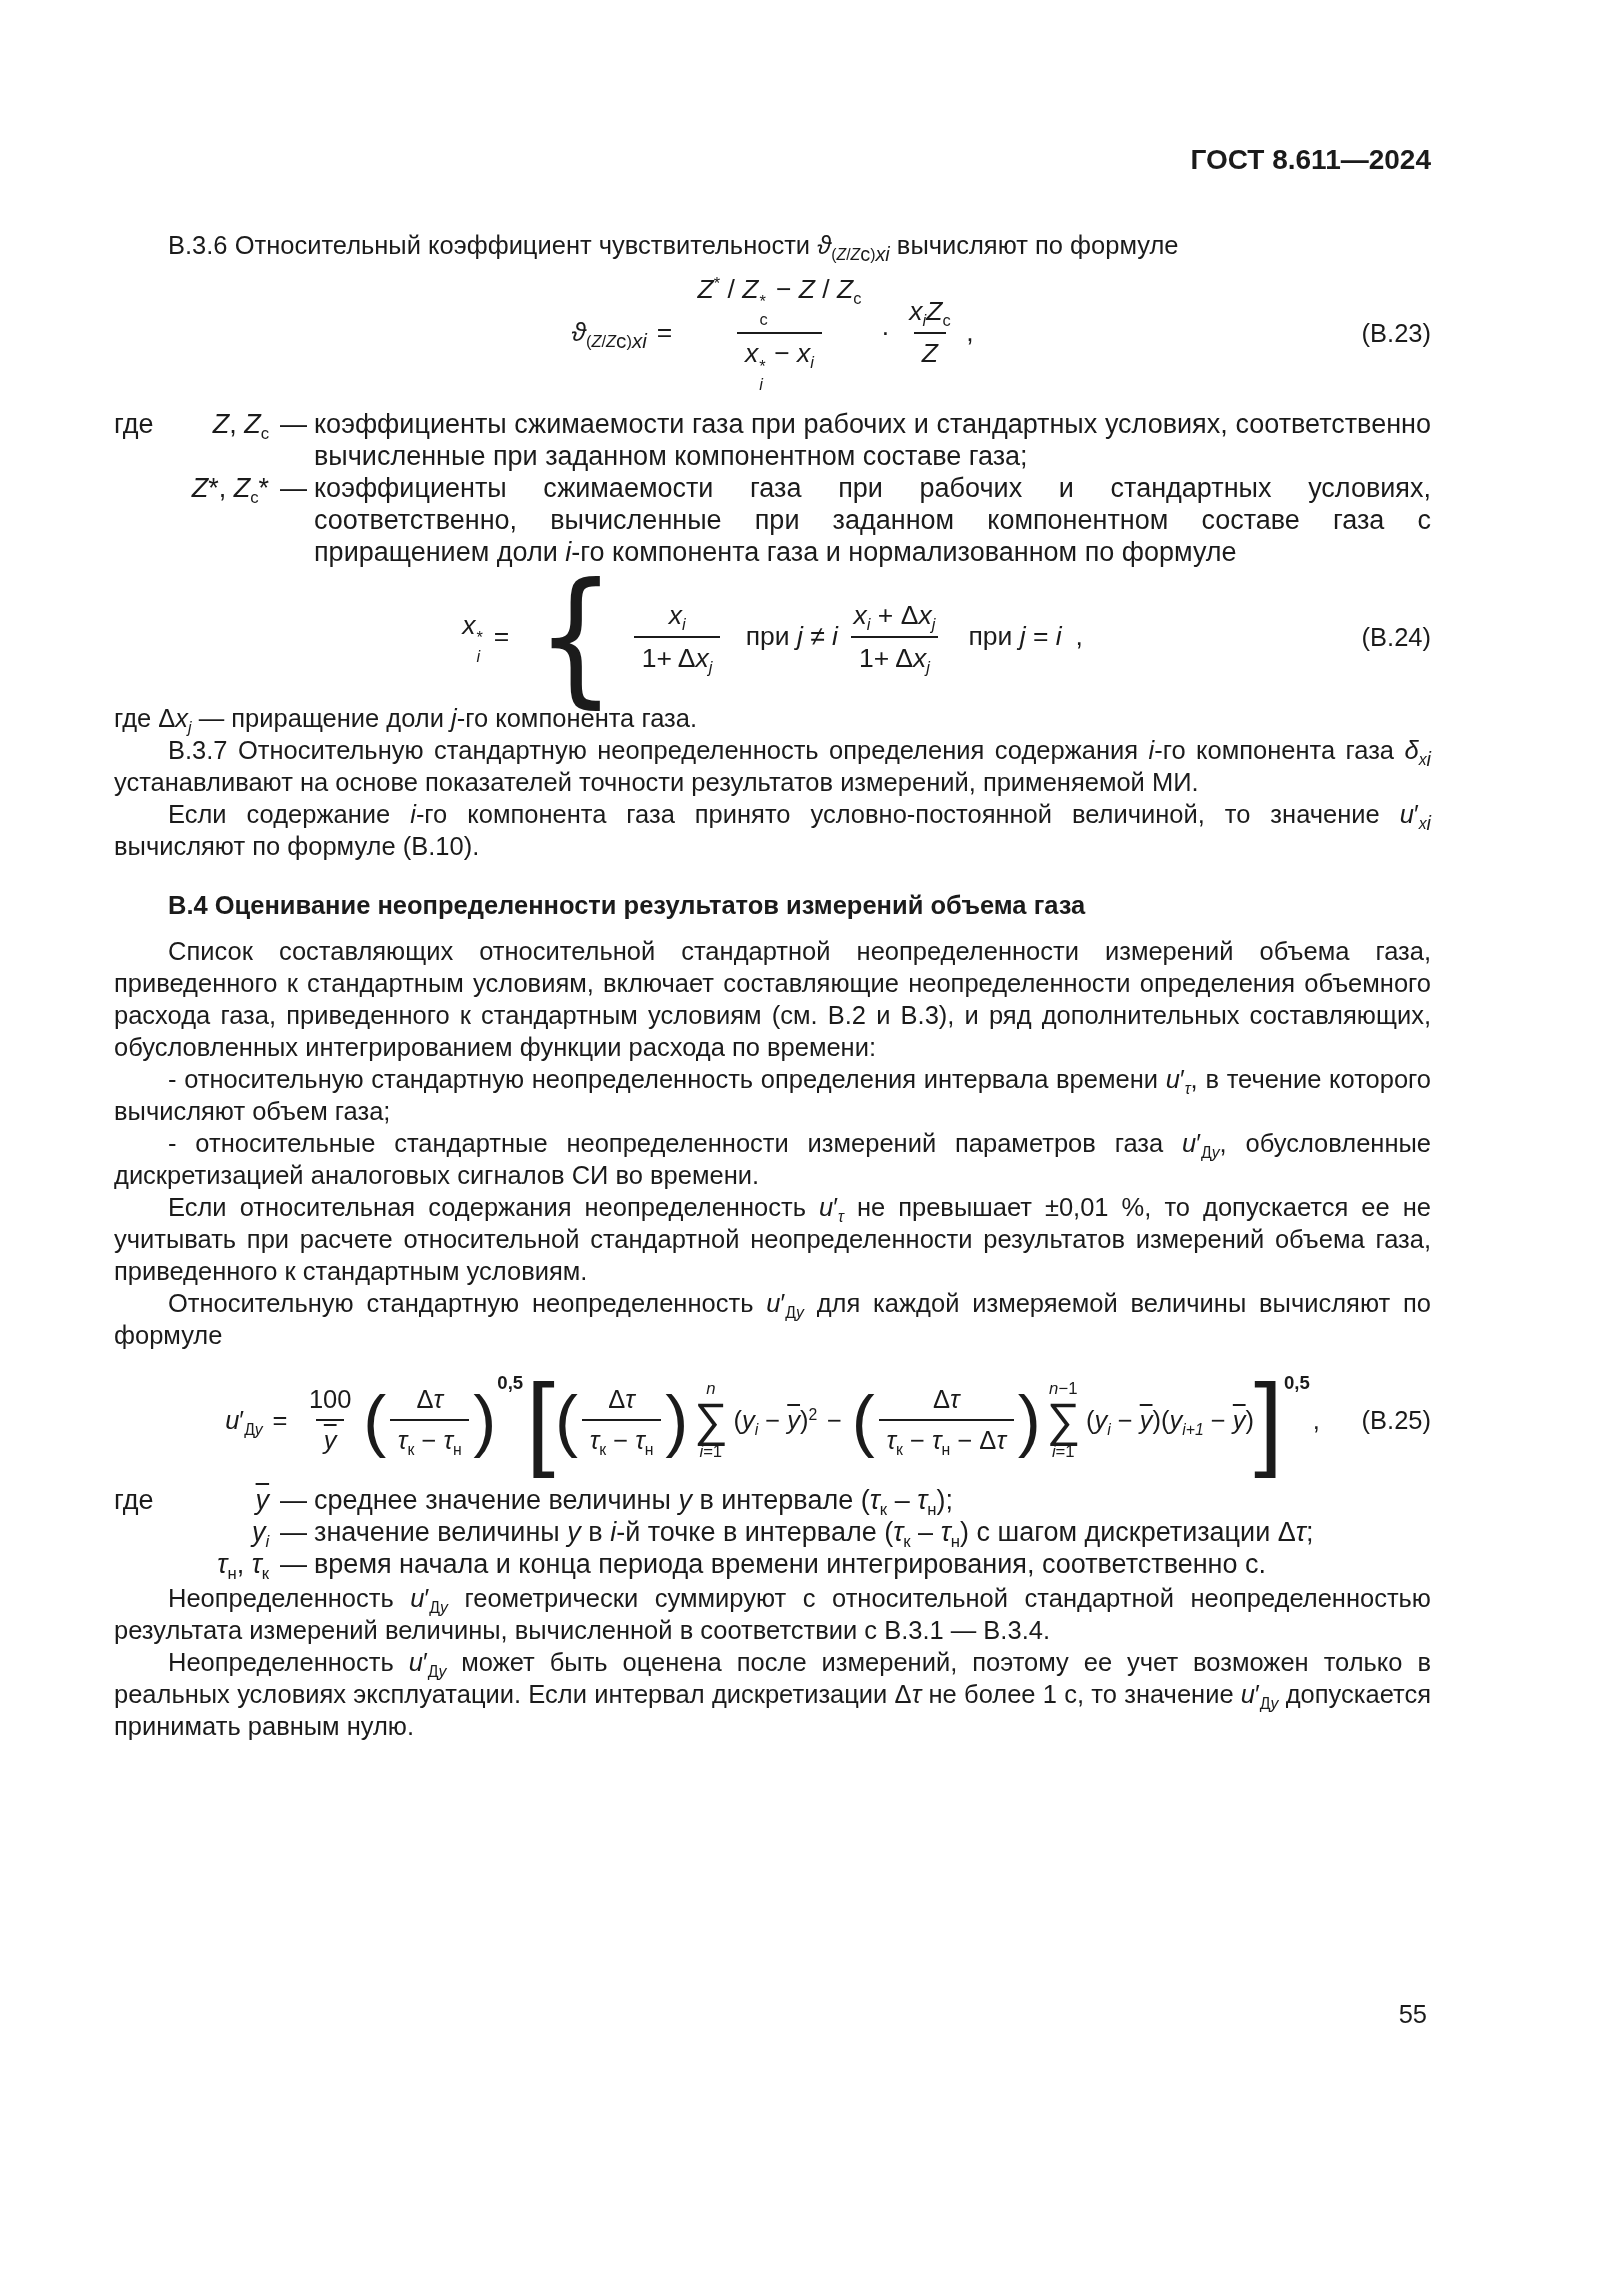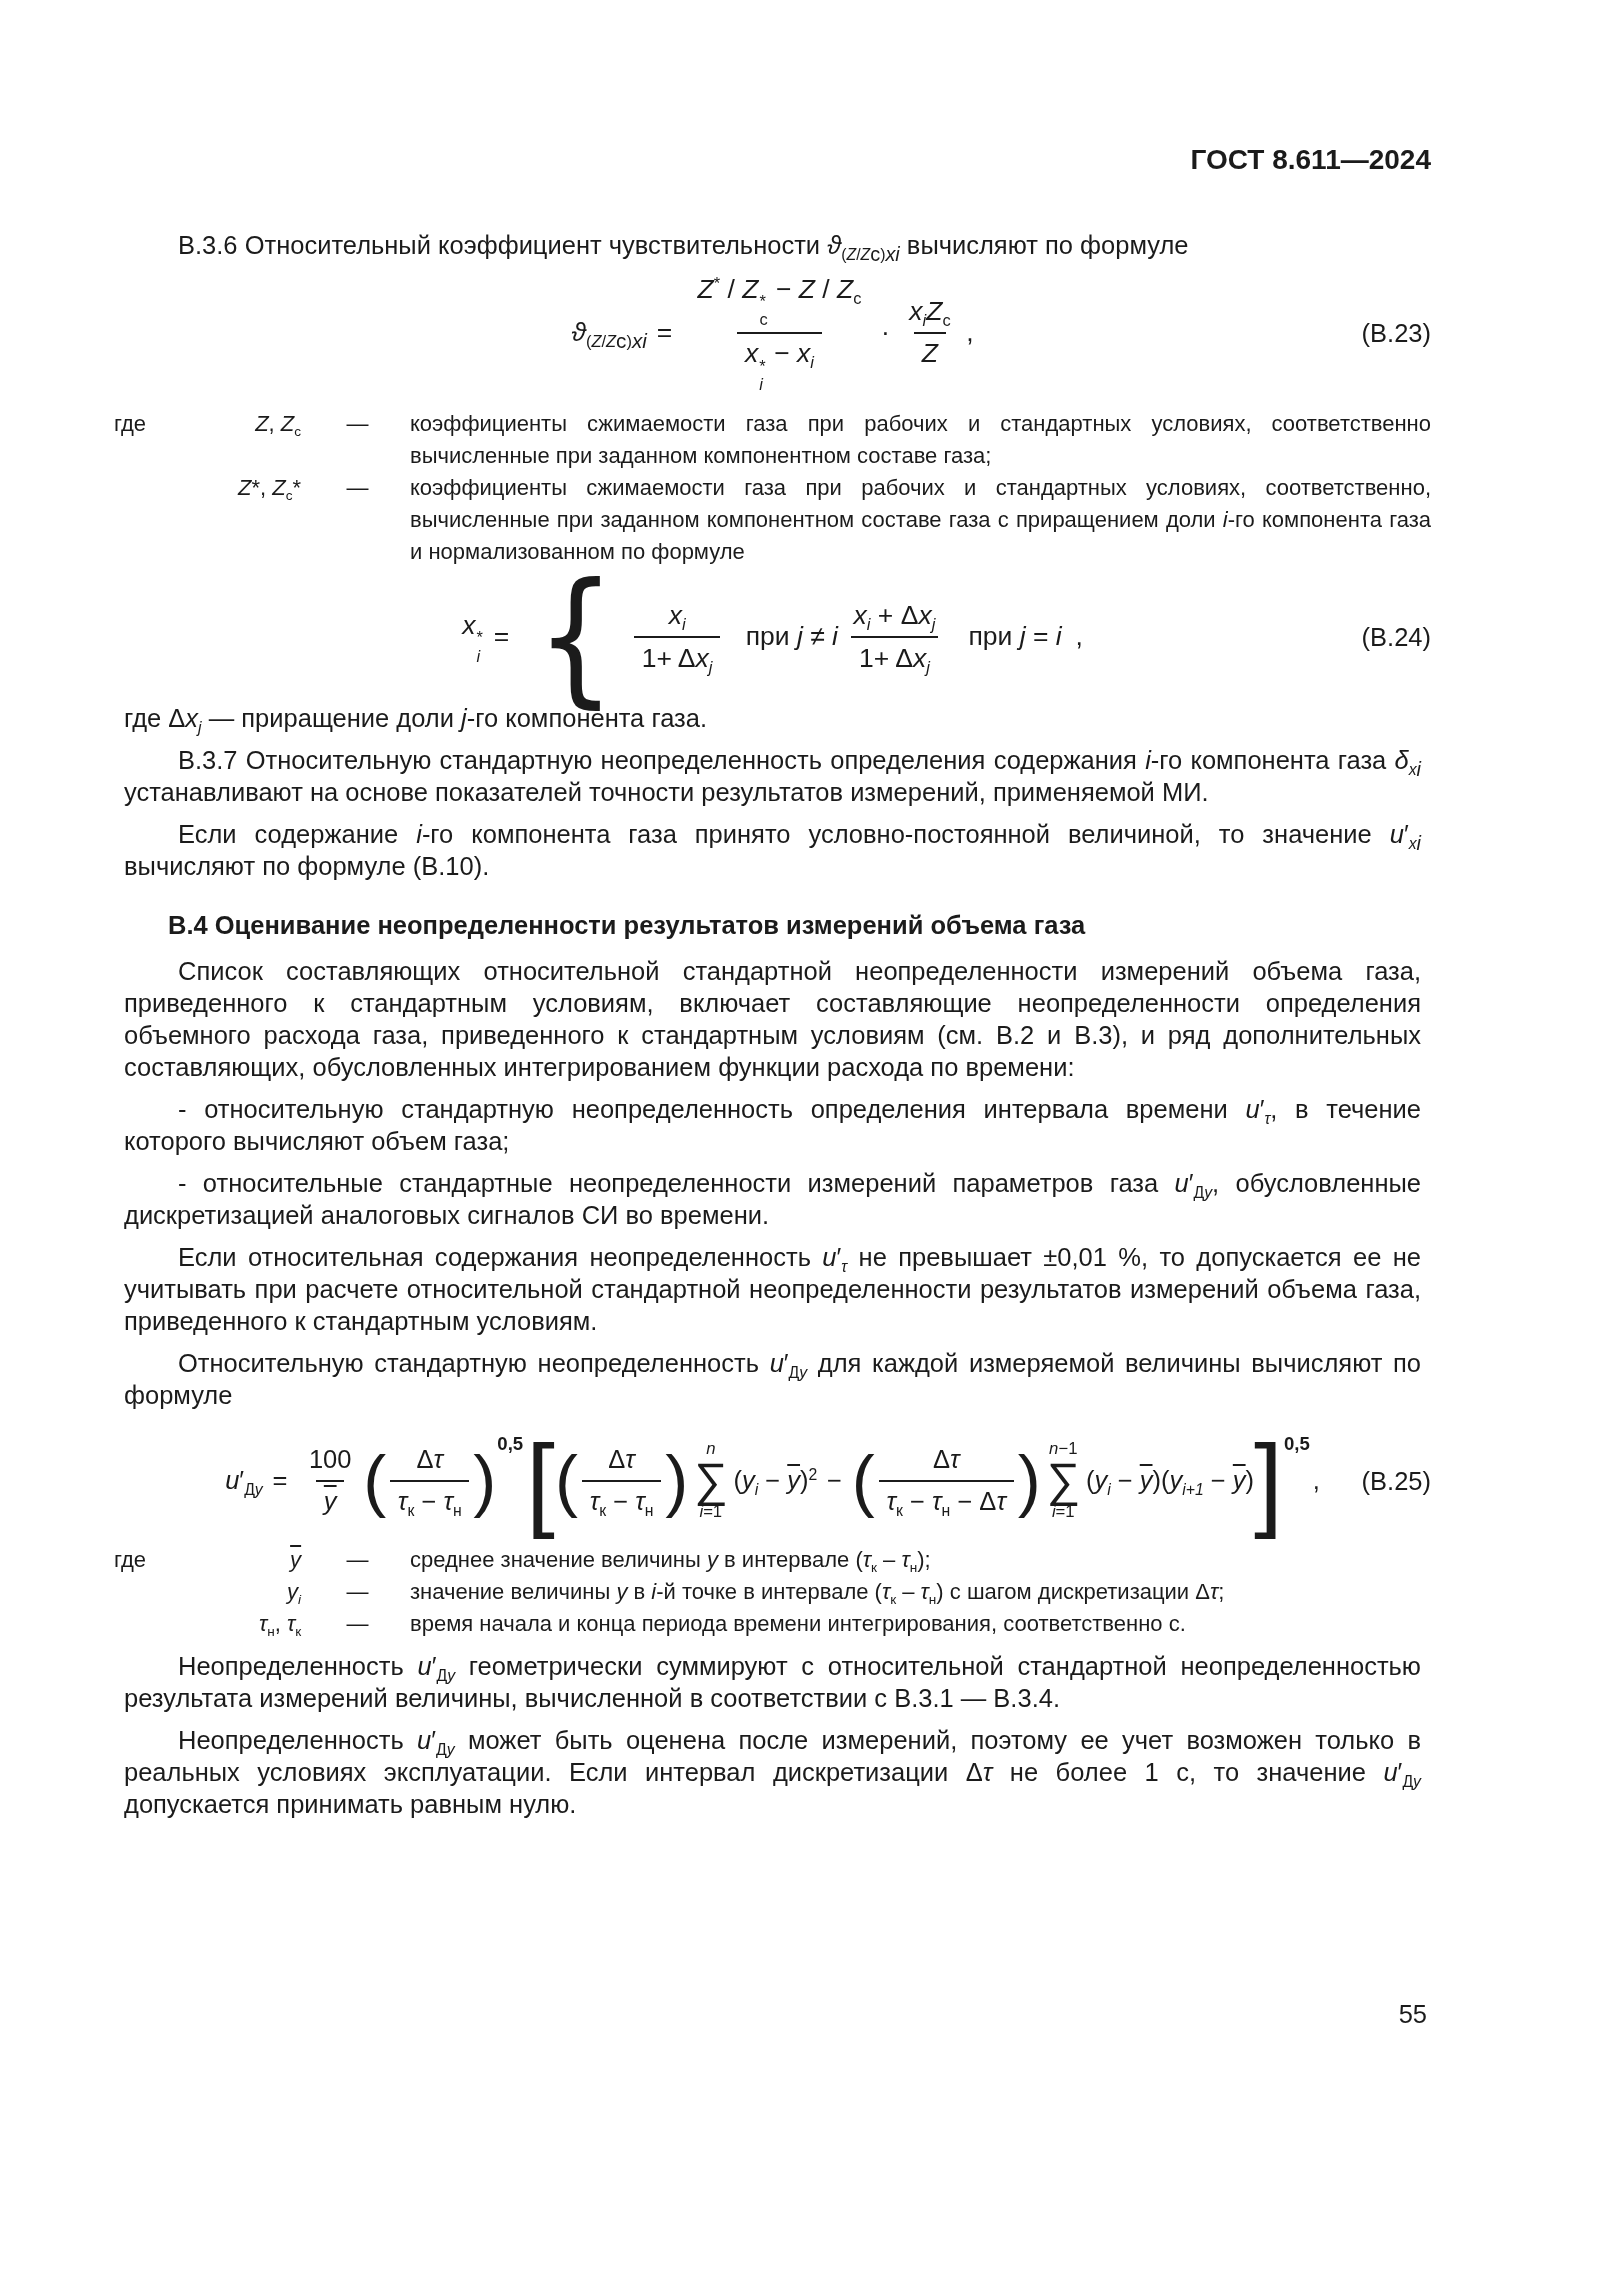--- a/index.html
+++ b/index.html
@@ -3,21 +3,21 @@
 <meta charset="utf-8">
 <style>
   html,body{margin:0;padding:0;background:#ffffff;}
   .sheet{
     position:relative;width:1621px;height:2279px;background:#fff;
     font-family:"Liberation Sans","DejaVu Sans",sans-serif;color:#1b1b1b;
     overflow:hidden;
   }
   .content{position:absolute;left:114px;top:0;width:1317px;}
   .header{margin-top:145px;margin-bottom:55px;text-align:right;font-weight:bold;font-size:28px;line-height:29px;}
-  p{margin:10px;font-size:25.5px;line-height:32px;text-align:justify;}
+  p{margin:0;font-size:25.5px;line-height:32px;text-align:justify;}
   .ind{text-indent:54px;}
   .h4{font-weight:bold;font-size:25.5px;line-height:32px;margin:27.4px 0 13.7px;text-indent:54px;text-align:left;}
 
   
   .i{font-style:italic;}
   .sm{font-size:0.78em;}
   .ov{text-decoration:overline;}
   sub{font-size:0.62em;vertical-align:-0.35em;line-height:0;}
   sup{font-size:0.62em;vertical-align:0.55em;line-height:0;}
   .ss{display:inline-flex;flex-direction:column;align-items:flex-start;line-height:1;vertical-align:-0.55em;margin:0 1px;font-size:0.62em;}
@@ -47,21 +47,21 @@
   .bp{line-height:1;font-weight:400;}
   .bp-m{font-size:69px;}
   .bb{font-size:104px;}
   .fsup{font-size:18.6px;line-height:1;align-self:flex-start;margin:5.9px 2.9px 0 1px;font-weight:bold;}
   .sum{display:inline-flex;flex-direction:column;align-items:center;margin:0 5.9px;line-height:1;}
   .sum .lim{font-size:16.7px;line-height:1.1;white-space:nowrap;}
   .sum .sg{font-size:47px;line-height:0.95;}
 
   
   .def{margin:3.9px 0 2px;}
-  .def-row{display:grid;grid-template-columns:49px 110px 41px 1fr;font-size:22px;line-height:32px;align-items:start;gap:32px;}
+  .def-row{display:grid;grid-template-columns:49px 110px 41px 1fr;font-size:27px;line-height:32px;align-items:start;}
   .def-term{text-align:right;padding-right:3.9px;white-space:nowrap;}
   .def-dash{text-align:center;}
   .def-text{text-align:justify;}
 
   .pagenum{position:absolute;right:194px;top:2000px;font-size:25.5px;}
 </style>
 </head>
 <body>
 
 <div class="sheet">

